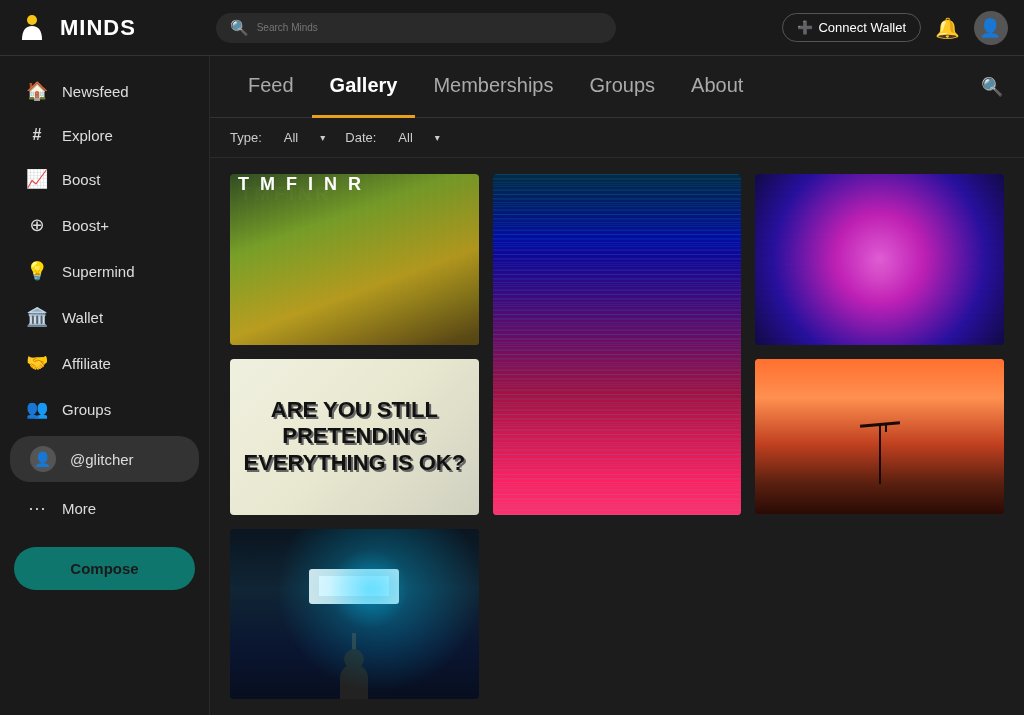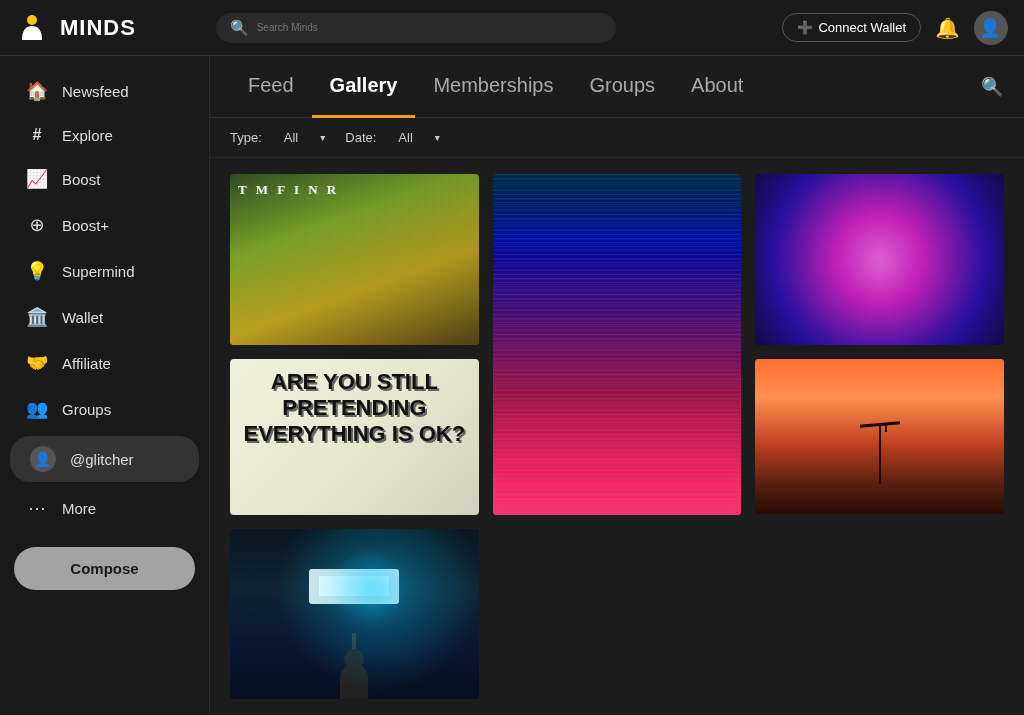--- a/index.html
+++ b/index.html
@@ -106,21 +106,21 @@
       padding: 10px 20px;
       cursor: pointer;
       font-size: 15px;
       color: #ddd;
       background: #333;
       border-radius: 20px;
       margin: 4px 10px;
     }
 
     .compose-btn {
-      background: #a3a3a3;
+      background: #0f766e;
       color: #1a1a1a;
       font-weight: bold;
       font-size: 15px;
       border: none;
       border-radius: 25px;
       padding: 13px 0;
       margin: 16px 14px;
       cursor: pointer;
       text-align: center;
     }
@@ -268,20 +268,21 @@
       inset: 0;
       background: radial-gradient(circle at 60% 30%, rgba(0,200,255,0.4) 0%, transparent 50%);
     }
 
     .img-text-art {
       height: 156px;
       background: linear-gradient(135deg, #f0f0e0, #e8e8d0, #d0d0c0);
       position: relative;
       overflow: hidden;
       display: flex;
+      align-items: center;
       justify-content: center;
     }
     .img-text-art .art-text {
       text-align: center;
       font-size: 22px;
       font-weight: 900;
       color: #111;
       line-height: 1.2;
       text-transform: uppercase;
       padding: 10px;
@@ -401,21 +402,21 @@
         <span>Date:</span>
         <span>All</span>
         <span class="filter-arrow">▾</span>
       </div>
     </div>
 
     <div class="gallery">
 
       <div class="gallery-item">
         <div class="img-tmfinr fake-img">
-          <div style="position:absolute;top:8px;left:8px;z-index:10;font-size:13px;font-weight:bold;letter-spacing:3px;color:#fff;font-family:Liberation Serif, serif;">T M F I N R</div>
+          <div style="position:absolute;top:0;left:8px;z-index:10;font-size:18px;font-weight:bold;letter-spacing:3px;color:#fff;font-family:Liberation Sans, sans-serif;">T M F I N R</div>
           <div style="position:absolute;inset:0;background:linear-gradient(170deg,#0a0a05 0%,#1a2a05 15%,#4a6a10 30%,#8aa020 45%,#c0a030 55%,#6a4010 70%,#3a2a08 85%,#1a1a05 100%);opacity:0.9;"></div>
           <div style="position:absolute;inset:0;background:repeating-linear-gradient(90deg,rgba(0,255,100,0.05) 0px,rgba(0,255,100,0.05) 2px,transparent 2px,transparent 8px);"></div>
         </div>
 
       </div>
 
       <div class="gallery-item" style="grid-row: span 2;">
         <div class="img-woman-red fake-img" style="height:440px;">
           <div style="position:absolute;inset:0;background:linear-gradient(180deg,#020215 0%,#0505aa 15%,#a01040 50%,#ff2060 70%,#ff6090 100%);opacity:0.9;"></div>
           <div style="position:absolute;inset:0;background:repeating-linear-gradient(0deg,transparent,transparent 4px,rgba(0,220,255,0.07) 4px,rgba(0,220,255,0.07) 5px);"></div>

